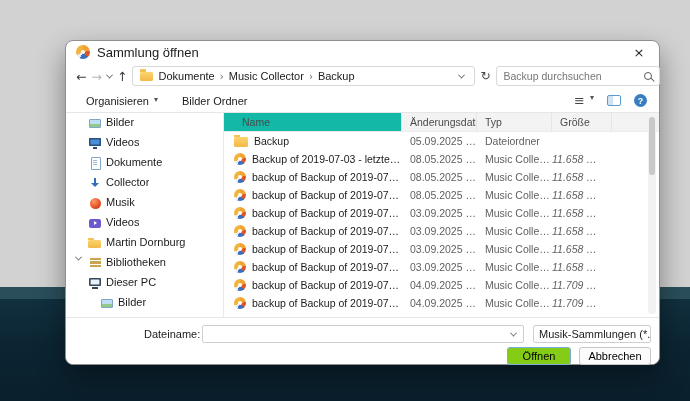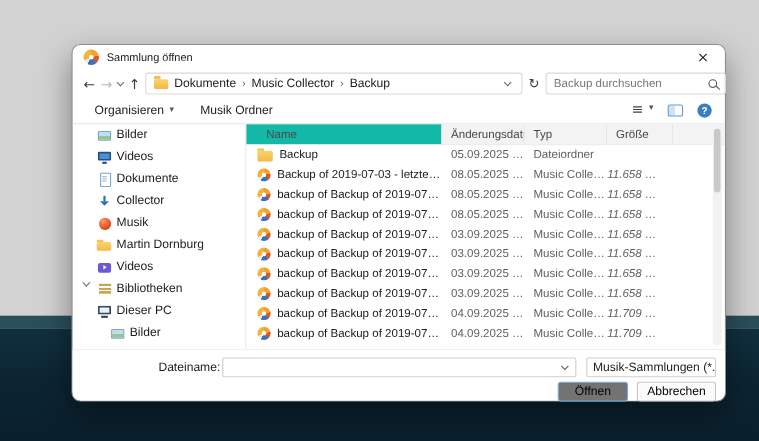--- a/index.html
+++ b/index.html
@@ -8,21 +8,21 @@
   .glyph { font-family:"DejaVu Sans",sans-serif; }
 
   
   .bg-band   { position:absolute; left:0; right:0; top:287px; height:12px; background:#2a4f5b; }
   .bg-bottom { position:absolute; left:0; right:0; top:299px; bottom:0; background:linear-gradient(180deg,#11303f,#0c2533 45%,#0a1f2c); }
 
   
   .dialog { position:absolute; left:65px; top:40px; width:595px; height:325px; background:#fff; border:1px solid #8f8f8f; border-radius:8px; box-shadow:0 12px 28px rgba(0,0,0,.4); }
 
   .titlebar { position:absolute; left:0; top:0; right:0; height:22px; display:flex; align-items:center; padding-left:10px; }
-  .title { font-size:10px; margin-left:7px; }
+  .title { font-size:13px; margin-left:7px; }
   .close-btn { position:absolute; right:0; top:0; width:40px; height:22px; border:none; background:transparent; font-size:13px; color:#222; border-top-right-radius:8px; display:flex; align-items:center; justify-content:center; }
 
   .navbar { position:absolute; left:0; top:22px; right:0; height:26px; display:flex; align-items:center; padding:0 7px 0 10px; gap:5px; }
   .nav-btn { width:19px; text-align:center; font-size:12.5px; color:#3a3a3a; }
   .nav-btn.disabled { color:#b5b5b5; }
   .chevbox { width:12px; display:flex; justify-content:center; align-items:center; }
   .cssdown { display:inline-block; width:5px; height:5px; border-right:1.3px solid #6d6d6d; border-bottom:1.3px solid #6d6d6d; transform:rotate(45deg) translate(-1px,-1px); }
 
   .breadcrumb { flex:0 0 343px; height:20px; border:1px solid #d9d9d9; border-radius:3px; display:flex; align-items:center; padding:0 7px; gap:5px; overflow:hidden; }
   .bc-seg { color:#1b1b1b; white-space:nowrap; }
@@ -89,21 +89,21 @@
   .vscroll { position:absolute; right:3px; top:2px; bottom:3px; width:8px; background:#f2f2f2; border-radius:4px; }
   .vthumb { position:absolute; left:1px; right:1px; top:2px; height:58px; background:#c9c9c9; border-radius:3px; }
 
   
   .footer { position:absolute; left:0; right:0; bottom:0; height:47px; border-top:1px solid #e6e6e6; border-radius:0 0 8px 8px; background:#fff; }
   .fn-label { position:absolute; left:78px; top:10px; }
   .fn-input { position:absolute; left:136px; top:7px; width:322px; height:18px; border:1px solid #cfcfcf; border-radius:2px; display:flex; align-items:center; padding-right:4px; }
   .fn-input input { flex:1; min-width:0; border:none; outline:none; height:100%; padding:0 5px; font-family:inherit; font-size:11px; background:transparent; }
   .ftype { position:absolute; left:467px; top:7px; width:118px; height:18px; border:1px solid #cfcfcf; border-radius:2px; display:flex; align-items:center; padding:0 5px; white-space:nowrap; overflow:hidden; }
   .btn { position:absolute; top:29px; height:18px; border-radius:3px; font-size:11px; font-family:inherit; display:flex; align-items:center; justify-content:center; }
-  .btn-open { left:441px; width:64px; border:1px solid #79aede; background:#737373; }
+  .btn-open { left:441px; width:64px; border:1px solid #79aede; background:#84cc16; }
   .btn-cancel { left:513px; width:72px; border:1px solid #c6c6c6; background:#fbfbfb; }
 </style>
 </head>
 <body>
 
 <div class="bg-band"></div>
 <div class="bg-bottom"></div>
 
 <div class="dialog">
 
@@ -143,21 +143,21 @@
       <span class="mag"></span>
     </div>
   </div>
 
   <div class="toolbar">
     <span class="tb-item">
       <span>Organisieren</span>
       <span class="dd glyph">▾</span>
     </span>
     <span class="tb-item">
-      <span>Musik Ordner</span>
+      <span>Bilder Ordner</span>
     </span>
     <span class="tb-right">
       <span class="tb-item">
         <span class="menu-glyph glyph">≡</span>
         <span class="dd glyph">▾</span>
       </span>
       <span class="panes-icon"></span>
       <span class="help-icon">?</span>
     </span>
   </div>
@@ -183,27 +183,27 @@
         <span class="sbi downloads-icon"></span>
         <span class="sb-label">Collector</span>
       </div>
       <div class="sb-item">
         <span class="chev"></span>
         <span class="sbi music-icon"></span>
         <span class="sb-label">Musik</span>
       </div>
       <div class="sb-item">
         <span class="chev"></span>
+        <span class="sbi videos-icon"></span>
+        <span class="sb-label">Videos</span>
+      </div>
+      <div class="sb-item">
+        <span class="chev"></span>
         <span class="sbi folder-icon"></span>
         <span class="sb-label">Martin Dornburg</span>
-      </div>
-      <div class="sb-item">
-        <span class="chev"></span>
-        <span class="sbi videos-icon"></span>
-        <span class="sb-label">Videos</span>
       </div>
       <div class="sb-item">
         <span class="chev">
           <span class="cssdown"></span>
         </span>
         <span class="sbi libraries-icon"></span>
         <span class="sb-label">Bibliotheken</span>
       </div>
       <div class="sb-item">
         <span class="chev"></span>

